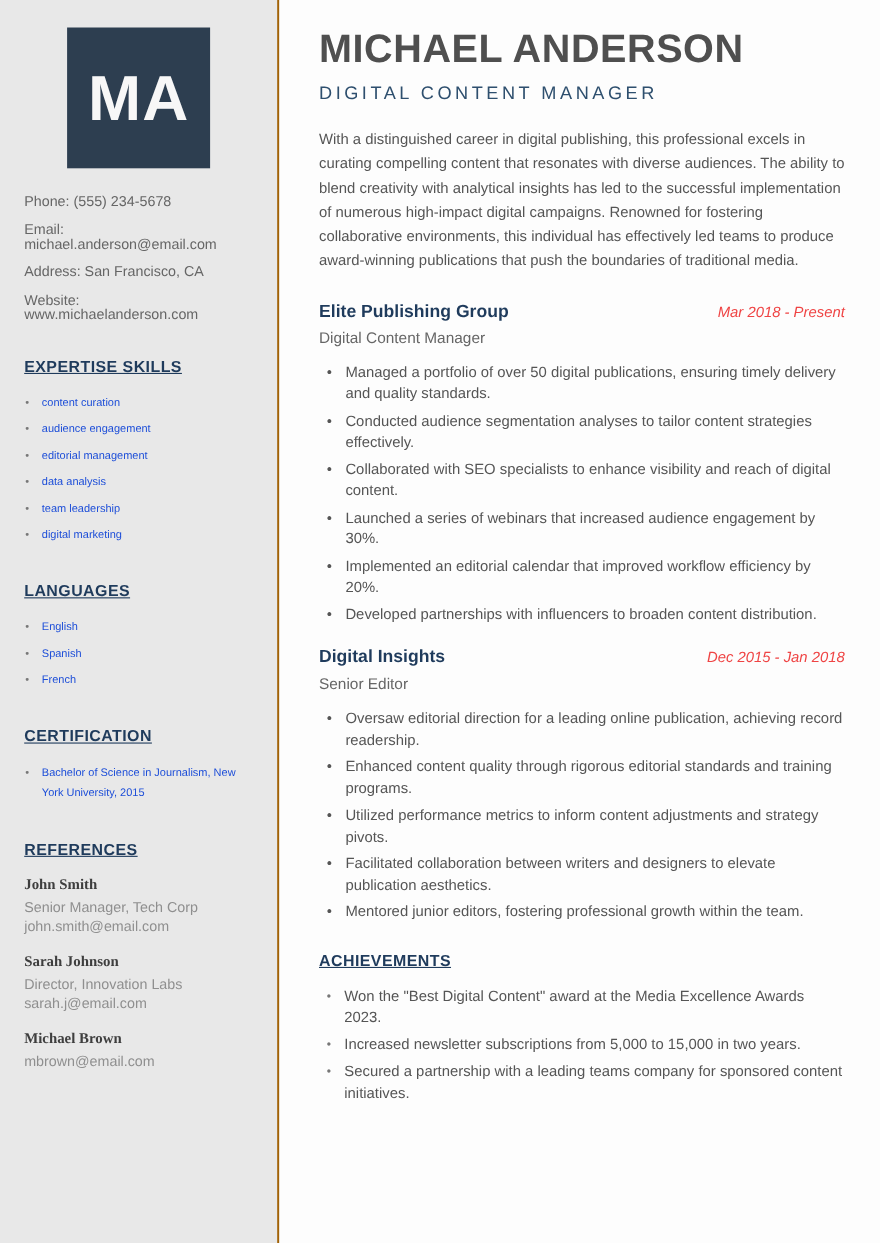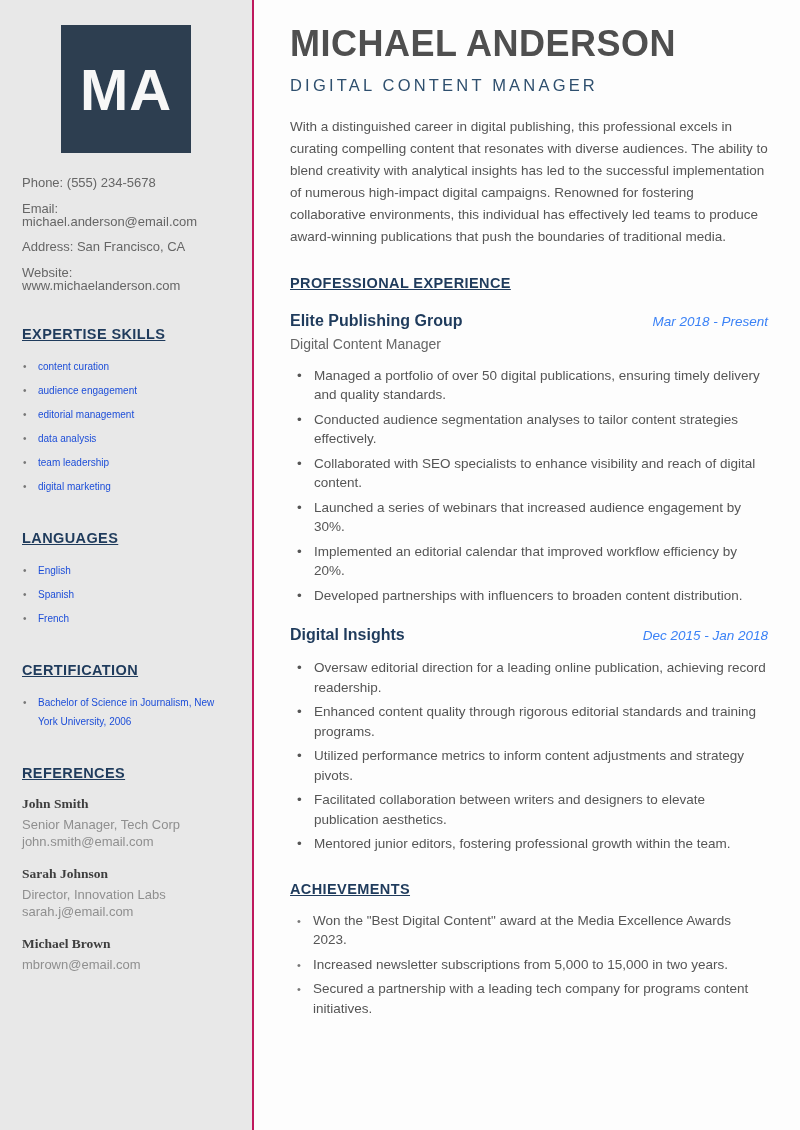--- a/index.html
+++ b/index.html
@@ -9,21 +9,21 @@
     font-family:"Liberation Sans", sans-serif;
     color:#555;
     overflow:hidden;
   }
   .page { display:flex; width:800px; height:1130px; }
 
   
   .sidebar {
     width:254px; flex-shrink:0;
     background:#e8e8e8;
-    border-right:2px solid #be185d;
+    border-right:2px solid #a16207;
     padding:25px 22px 0 22px;
   }
   .monogram-box {
     width:130px; height:128px;
     background:#2d3e50;
     margin:0 auto;
     display:flex; align-items:center; justify-content:center;
   }
   .monogram {
     color:#f7f7f7; font-size:58px; font-weight:bold; letter-spacing:1px;
@@ -59,21 +59,21 @@
   .summary { margin-top:21px; font-size:13.5px; line-height:22px; color:#555; }
 
   .main-section { margin-top:27px; }
   .main-heading {
     font-size:14.5px; font-weight:bold; color:#1f3b5c;
     text-decoration:underline; letter-spacing:0.4px;
   }
   .job { margin-top:21px; }
   .job-header { display:flex; justify-content:space-between; align-items:baseline; }
   .company { font-size:16px; font-weight:bold; color:#1f3b5c; }
-  .dates { font-size:13.5px; font-style:italic; color:#3b82f6; white-space:nowrap; }
+  .dates { font-size:13.5px; font-style:italic; color:#ef4444; white-space:nowrap; }
   .role { margin-top:6px; font-size:14px; color:#666; }
 
   ul.main-list { list-style:none; margin:14px 0 0 0; padding-left:6px; }
   li.main-item {
     position:relative; padding-left:18px;
     font-size:13.5px; color:#555; line-height:19.5px; margin-bottom:5px;
   }
   li.main-item::before { content:"\2022"; position:absolute; left:1px; color:#555; }
 
   ul.ach-list { list-style:none; margin:14px 0 0 0; padding-left:6px; }
@@ -128,21 +128,21 @@
           <li class="side-item">Spanish</li>
 
           <li class="side-item">French</li>
         </ul>
     </section>
 
     <section class="side-section">
       <h2 class="side-heading">CERTIFICATION</h2>
       <ul class="side-list">
 
-          <li class="side-item">Bachelor of Science in Journalism, New York University, 2006</li>
+          <li class="side-item">Bachelor of Science in Journalism, New York University, 2015</li>
         </ul>
     </section>
 
     <section class="side-section">
       <h2 class="side-heading">REFERENCES</h2>
       <div>
 
           <div class="ref-group">
             <div class="ref-name">John Smith</div>
             <div class="ref-line">Senior Manager, Tech Corp</div>
@@ -164,21 +164,20 @@
 
   </aside>
 
   <main class="main">
 
     <h1 class="name">MICHAEL ANDERSON</h1>
     <div class="subtitle">DIGITAL CONTENT MANAGER</div>
     <p class="summary">With a distinguished career in digital publishing, this professional excels in curating compelling content that resonates with diverse audiences. The ability to blend creativity with analytical insights has led to the successful implementation of numerous high-impact digital campaigns. Renowned for fostering collaborative environments, this individual has effectively led teams to produce award-winning publications that push the boundaries of traditional media.</p>
 
     <section class="main-section">
-      <h2 class="main-heading">PROFESSIONAL EXPERIENCE</h2>
 
       <div class="job">
         <div class="job-header">
           <span class="company">Elite Publishing Group</span>
           <span class="dates">Mar 2018 - Present</span>
         </div>
         <div class="role">Digital Content Manager</div>
         <ul class="main-list">
 
             <li class="main-item">Managed a portfolio of over 50 digital publications, ensuring timely delivery and quality standards.</li>
@@ -193,20 +192,21 @@
 
             <li class="main-item">Developed partnerships with influencers to broaden content distribution.</li>
           </ul>
       </div>
 
       <div class="job">
         <div class="job-header">
           <span class="company">Digital Insights</span>
           <span class="dates">Dec 2015 - Jan 2018</span>
         </div>
+        <div class="role">Senior Editor</div>
         <ul class="main-list">
 
             <li class="main-item">Oversaw editorial direction for a leading online publication, achieving record readership.</li>
 
             <li class="main-item">Enhanced content quality through rigorous editorial standards and training programs.</li>
 
             <li class="main-item">Utilized performance metrics to inform content adjustments and strategy pivots.</li>
 
             <li class="main-item">Facilitated collaboration between writers and designers to elevate publication aesthetics.</li>
 
@@ -217,18 +217,18 @@
     </section>
 
     <section class="main-section">
       <h2 class="main-heading">ACHIEVEMENTS</h2>
       <ul class="ach-list">
 
           <li class="ach-item">Won the "Best Digital Content" award at the Media Excellence Awards 2023.</li>
 
           <li class="ach-item">Increased newsletter subscriptions from 5,000 to 15,000 in two years.</li>
 
-          <li class="ach-item">Secured a partnership with a leading tech company for programs content initiatives.</li>
+          <li class="ach-item">Secured a partnership with a leading teams company for sponsored content initiatives.</li>
         </ul>
     </section>
 
   </main>
 </div>
 
 </body></html>

